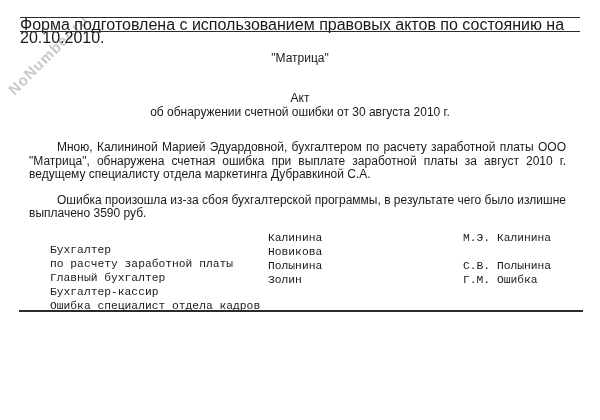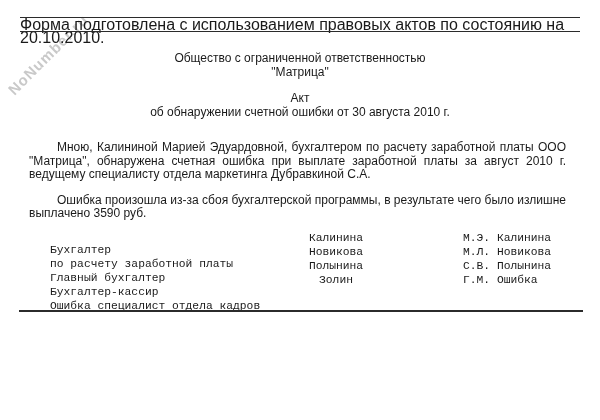--- a/index.html
+++ b/index.html
@@ -92,36 +92,35 @@
     font-size: 11.3px;
     line-height: 14px;
     z-index: 1;
   }
   .sig-row {
     position: relative;
     height: 14px;
     white-space: nowrap;
   }
   .sig-pos  { position: absolute; left: 0; margin-top: 26px; }
-  .sig-sign { position: absolute; left: 226px; width: 120px; text-align: center; }
+  .sig-sign { position: absolute; left: 218px; width: 120px; }
   .sig-name { position: absolute; left: 413px; }
 </style>
 </head>
 <body>
 
 <div class="page">
 
   <div class="watermark">NoNumber.ru</div>
 
   <div class="rule rule-top"></div>
   <div class="header-notice">Форма подготовлена с использованием правовых актов по состоянию на 20.10.2010.</div>
   <div class="rule rule-mid"></div>
 
   <div class="org-block">
-    <div>Общество с ограниченной ответственностью</div>
     <div>"Матрица"</div>
   </div>
 
   <div class="act-title">
     <div>Акт</div>
     <div>об обнаружении счетной ошибки от 30 августа 2010 г.</div>
   </div>
 
   <div class="body-text">
     <p>Мною, Калининой Марией Эдуардовной, бухгалтером по расчету заработной платы ООО "Матрица", обнаружена счетная ошибка при выплате заработной платы за август 2010 г. ведущему специалисту отдела маркетинга Дубравкиной С.А.</p>
@@ -135,21 +134,20 @@
       <span class="sig-name"></span>
     </div>
     <div class="sig-row">
       <span class="sig-pos">по расчету заработной платы</span>
       <span class="sig-sign">Калинина</span>
       <span class="sig-name">М.Э. Калинина</span>
     </div>
     <div class="sig-row">
       <span class="sig-pos">Главный бухгалтер</span>
       <span class="sig-sign">Новикова</span>
-      <span class="sig-name">М.Л. Новикова</span>
     </div>
     <div class="sig-row">
       <span class="sig-pos">Бухгалтер-кассир</span>
       <span class="sig-sign">Полынина</span>
       <span class="sig-name">С.В. Полынина</span>
     </div>
     <div class="sig-row">
       <span class="sig-pos">Ошибка специалист отдела кадров</span>
       <span class="sig-sign">Золин</span>
       <span class="sig-name">Г.М. Ошибка</span>

